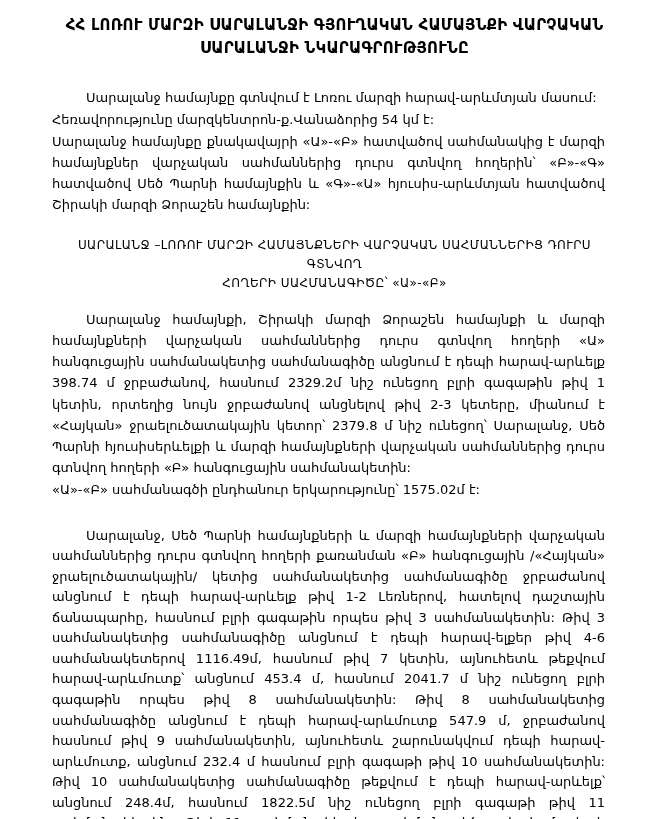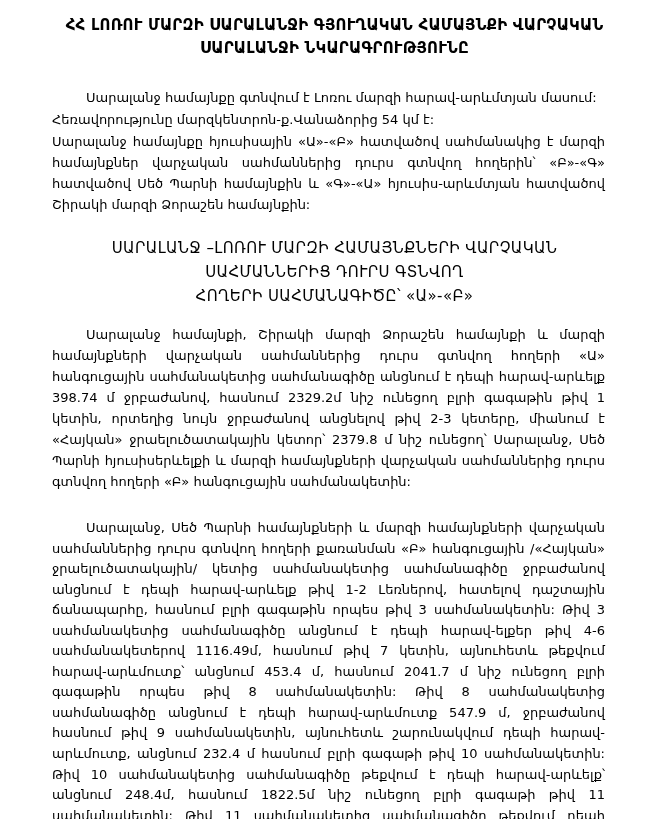--- a/index.html
+++ b/index.html
@@ -37,21 +37,21 @@
     text-indent: 0;
   }
   .para.indent {
     text-indent: 34px;
   }
   .block-gap-sm { height: 9px; }
   .block-gap-md { height: 16px; }
   .block-gap-lg { height: 20px; }
   .section-head {
     text-align: center;
-    font-size: 15px;
+    font-size: 12px;
     font-weight: normal;
     line-height: 1.6;
     letter-spacing: 0.4px;
     margin: 0;
   }
   .section-head .l2 { display: block; text-align: center; }
   .tight { line-height: 1.58; }
 </style>
 </head>
 <body>
@@ -61,32 +61,33 @@
 
     <div class="doc-title">
       <span>ՀՀ ԼՈՌՈՒ ՄԱՐԶԻ ՍԱՐԱԼԱՆՋԻ ԳՅՈՒՂԱԿԱՆ ՀԱՄԱՅՆՔԻ ՎԱՐՉԱԿԱՆ</span>
       <span class="line2">ՍԱՐԱԼԱՆՋԻ ՆԿԱՐԱԳՐՈՒԹՅՈՒՆԸ</span>
     </div>
 
     <div class="block-gap-md"></div>
 
     <p class="para indent">Սարալանջ համայնքը գտնվում է Լոռու մարզի հարավ-արևմտյան մասում:</p>
     <p class="para">Հեռավորությունը մարզկենտրոն-ք.Վանաձորից 54 կմ է:</p>
-    <p class="para">Սարալանջ համայնքը հյուսիսային «Ա»-«Բ» հատվածով սահմանակից է մարզի համայնքներ վարչական սահմաններից դուրս գտնվող հողերին՝ «Բ»-«Գ» հատվածով Սեծ Պարնի համայնքին և «Գ»-«Ա» հյուսիս-արևմտյան հատվածով Շիրակի մարզի Ձորաշեն համայնքին:</p>
+    <p class="para">Սարալանջ համայնքը քնակավայրի «Ա»-«Բ» հատվածով սահմանակից է մարզի համայնքներ վարչական սահմաններից դուրս գտնվող հողերին՝ «Բ»-«Գ» հատվածով Սեծ Պարնի համայնքին և «Գ»-«Ա» հյուսիս-արևմտյան հատվածով Շիրակի մարզի Ձորաշեն համայնքին:</p>
 
     <div class="block-gap-lg"></div>
 
     <div class="section-head">
       <span>ՍԱՐԱԼԱՆՋ –ԼՈՌՈՒ ՄԱՐԶԻ ՀԱՄԱՅՆՔՆԵՐԻ ՎԱՐՉԱԿԱՆ ՍԱՀՄԱՆՆԵՐԻՑ ԴՈՒՐՍ ԳՏՆՎՈՂ</span>
       <span class="l2">ՀՈՂԵՐԻ ՍԱՀՄԱՆԱԳԻԾԸ՝ «Ա»-«Բ»</span>
     </div>
 
     <div class="block-gap-md"></div>
 
     <p class="para indent">Սարալանջ համայնքի, Շիրակի մարզի Ձորաշեն համայնքի և մարզի համայնքների վարչական սահմաններից դուրս գտնվող հողերի «Ա» հանգուցային սահմանակետից սահմանագիծը անցնում է դեպի հարավ-արևելք 398.74 մ ջրբաժանով, հասնում 2329.2մ նիշ ունեցող բլրի գագաթին թիվ 1 կետին, որտեղից նույն ջրբաժանով անցնելով թիվ 2-3 կետերը, միանում է «Հայկան» ջրաելուծատակային կետոր՝ 2379.8 մ նիշ ունեցող՝ Սարալանջ, Սեծ Պարնի հյուսիսերևելքի և մարզի համայնքների վարչական սահմաններից դուրս գտնվող հողերի «Բ» հանգուցային սահմանակետին:</p>
+    <p class="para">«Ա»-«Բ» սահմանագծի ընդհանուր երկարությունը՝ 1575.02մ է:</p>
 
     <div class="block-gap-md"></div>
 
 
     <div class="block-gap-sm"></div>
 
     <p class="para indent tight">Սարալանջ, Սեծ Պարնի համայնքների և մարզի համայնքների վարչական սահմաններից դուրս գտնվող հողերի քառանման «Բ» հանգուցային /«Հայկան» ջրաելուծատակային/ կետից սահմանակետից սահմանագիծը ջրբաժանով անցնում է դեպի հարավ-արևելք թիվ 1-2 Լեռներով, հատելով դաշտային ճանապարհը, հասնում բլրի գագաթին որպես թիվ 3 սահմանակետին: Թիվ 3 սահմանակետից սահմանագիծը անցնում է դեպի հարավ-ելքեր թիվ 4-6 սահմանակետերով 1116.49մ, հասնում թիվ 7 կետին, այնուհետև թեքվում հարավ-արևմուտք՝ անցնում 453.4 մ, հասնում 2041.7 մ նիշ ունեցող բլրի գագաթին որպես թիվ 8 սահմանակետին: Թիվ 8 սահմանակետից սահմանագիծը անցնում է դեպի հարավ-արևմուտք 547.9 մ, ջրբաժանով հասնում թիվ 9 սահմանակետին, այնուհետև շարունակվում դեպի հարավ-արևմուտք, անցնում 232.4 մ հասնում բլրի գագաթի թիվ 10 սահմանակետին: Թիվ 10 սահմանակետից սահմանագիծը թեքվում է դեպի հարավ-արևելք՝ անցնում 248.4մ, հասնում 1822.5մ նիշ ունեցող բլրի գագաթի թիվ 11 սահմանակետին: Թիվ 11 սահմանակետից սահմանագիծը թեքվում դեպի արևմուտք, անցնում 155.1մ հասնում ջրբաժանի որպես թիվ 12 սահմանակետին: Թիվ 12 սահմանակետից սահմանագիծը անցնելով թիվ 13 սահմանակետով դեպի հարավ-արևմուտք կյուրկալիրդի շարում հատելով նախկին ջրանցքը, հասնում թիվ 14 սահմանակետին: Թիվ 14 սահմանակետից սահմանագիծը անցնելով անտառաշերտի և Սեծ Պարնի քնակավայրի եզրով, հատելով երկաթուղին` հասնում Գյումրի-Սպիտակ միջպետականական ճանապարհի եզրի թիվ 15 սահմանակետին: Թիվ 15 սահմանակետից</p>
 
   </div>
 </div>

